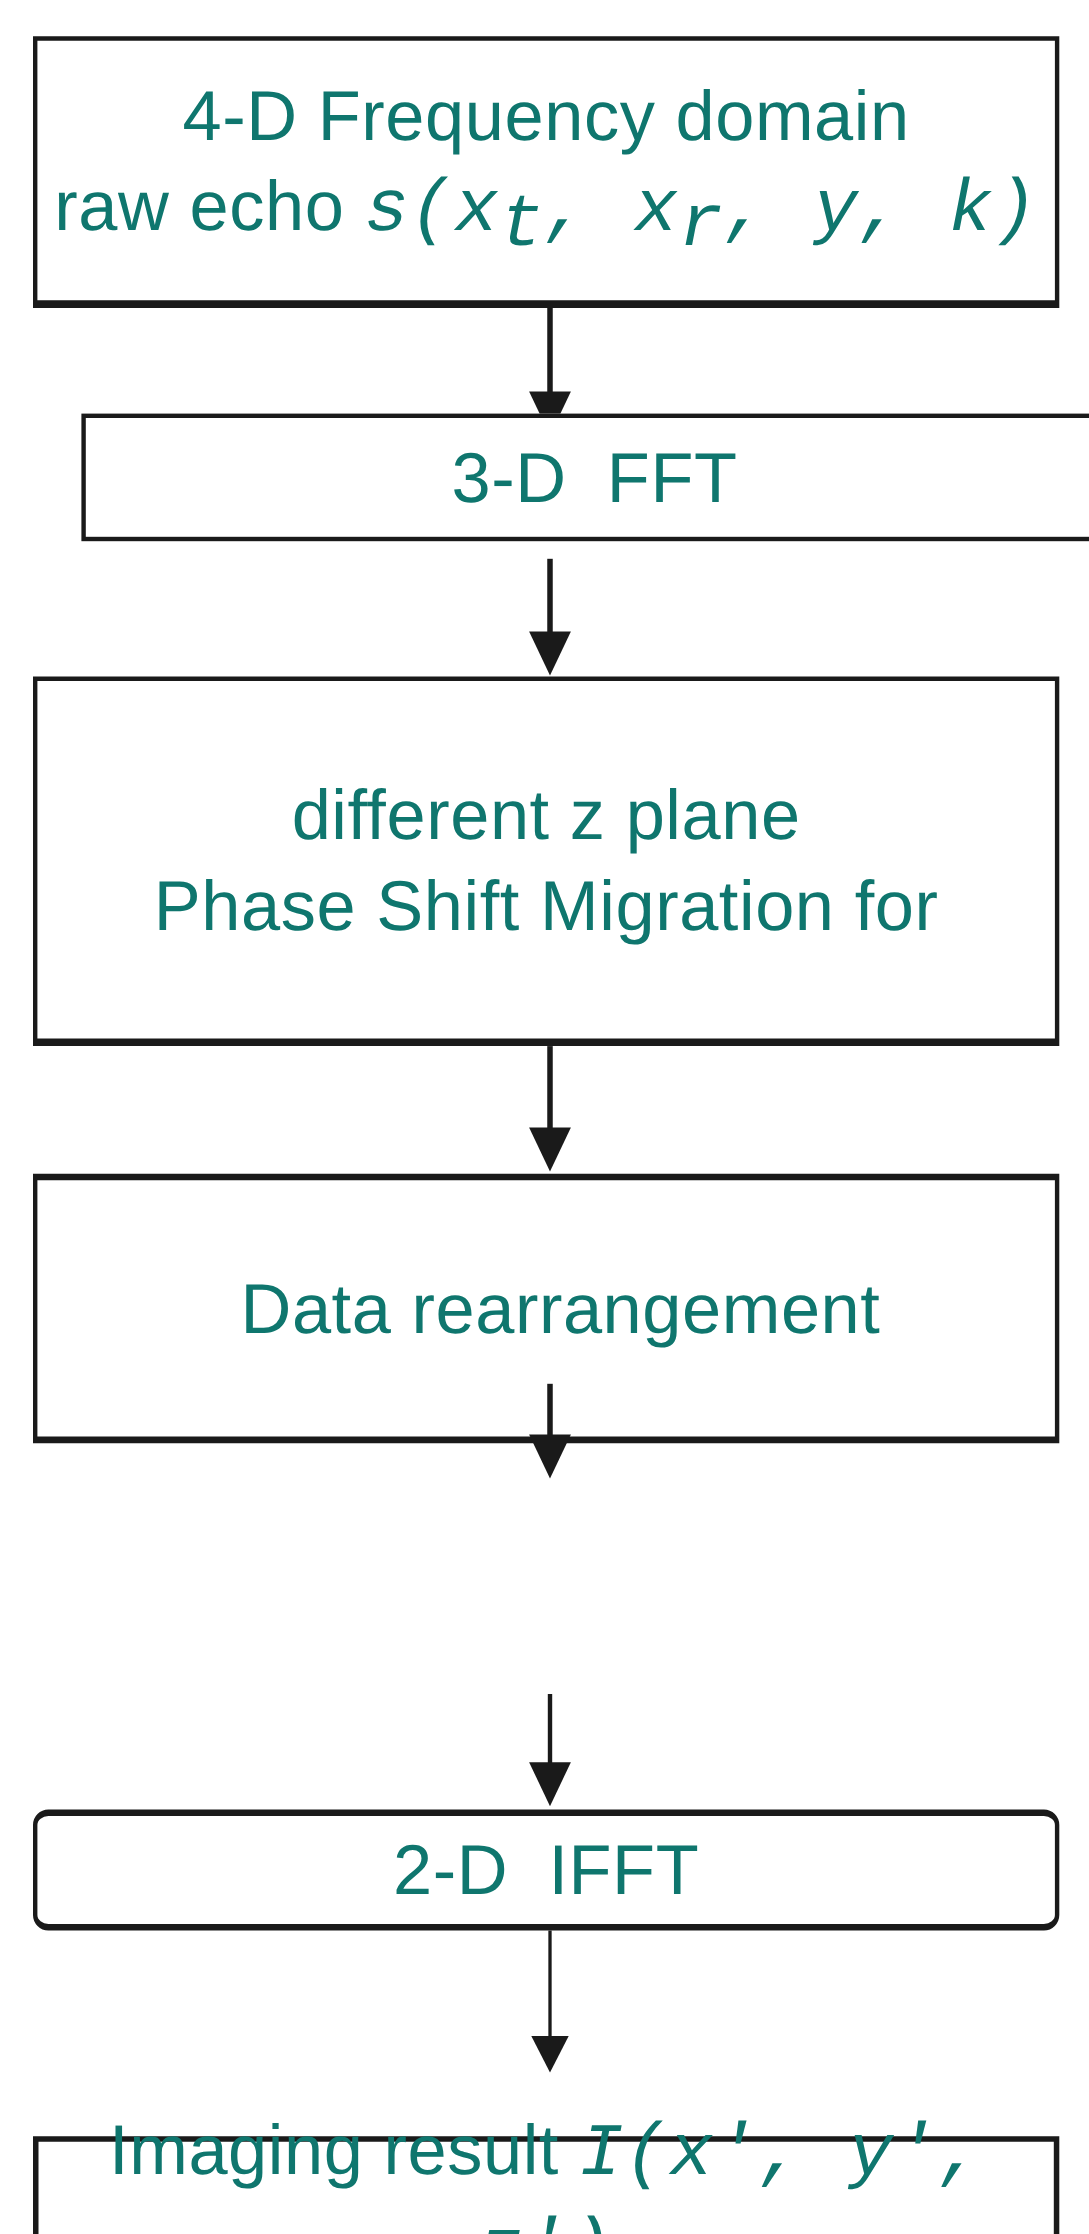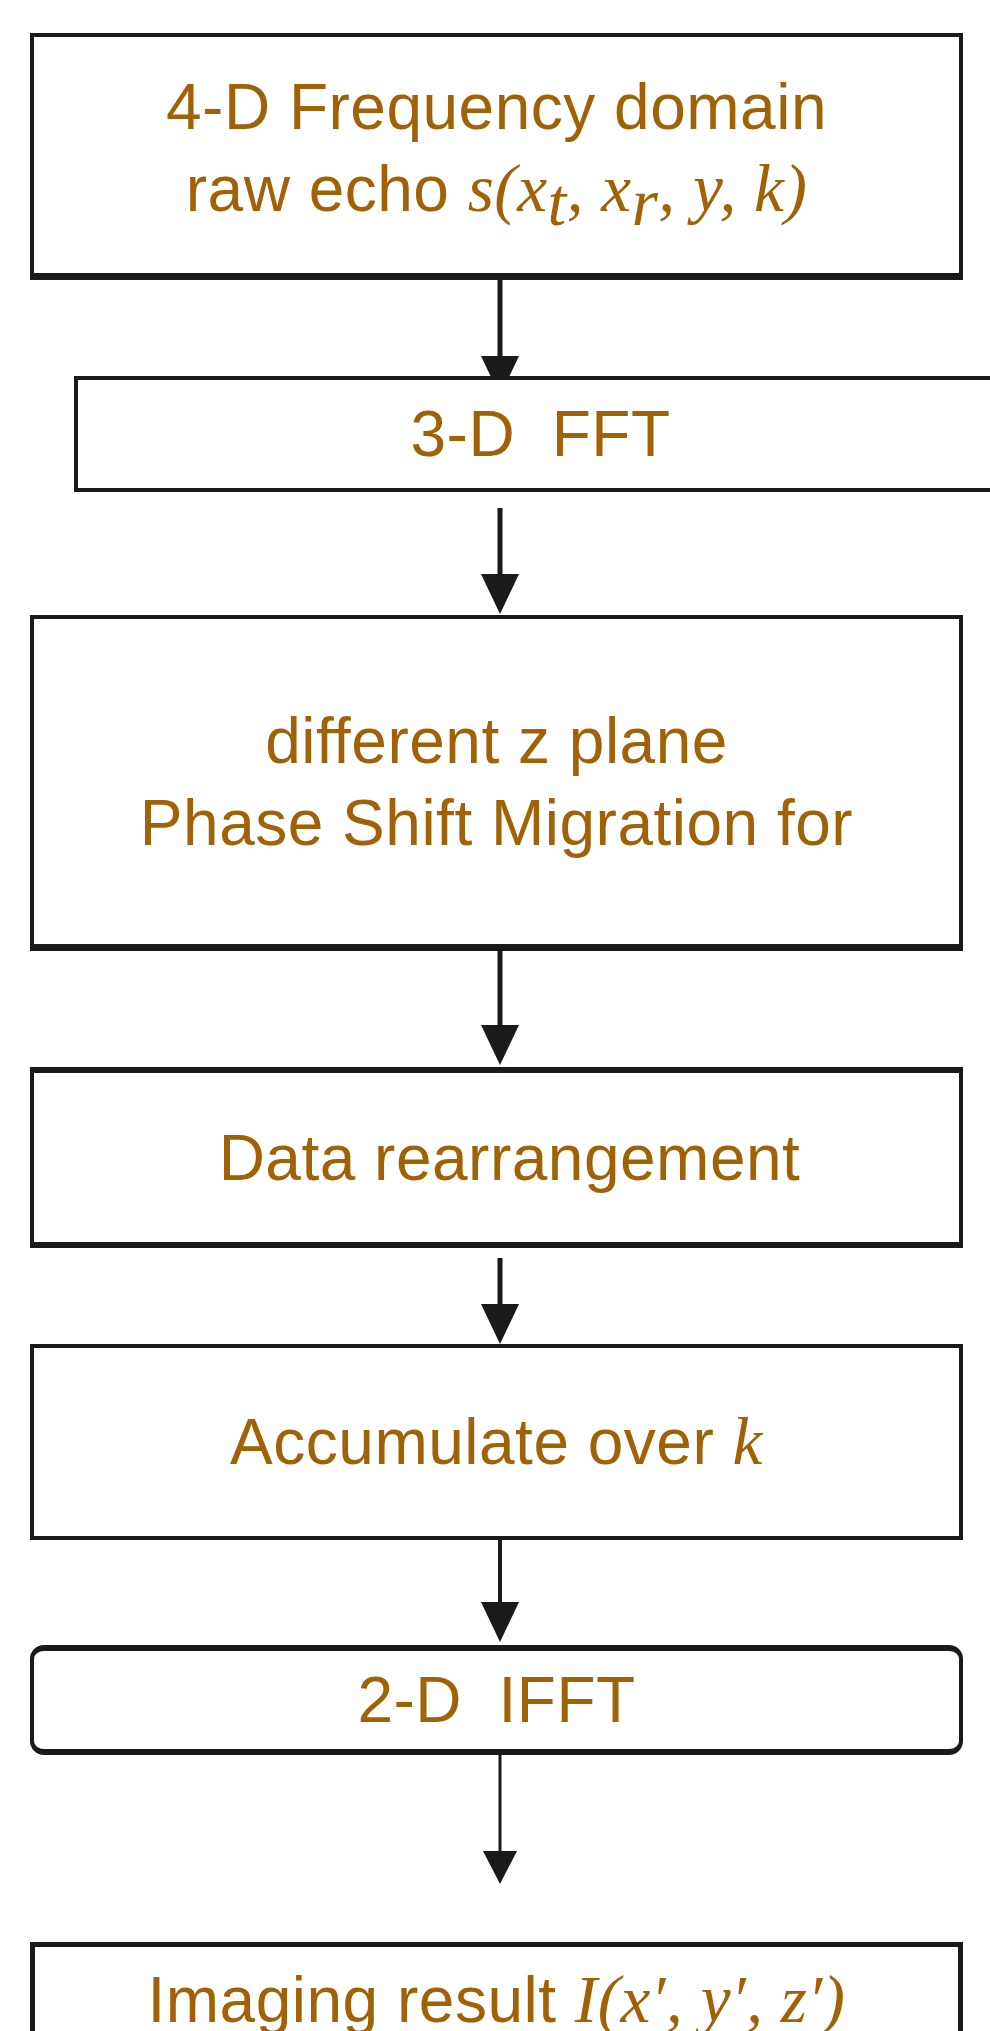--- a/index.html
+++ b/index.html
@@ -6,21 +6,21 @@
     margin: 0;
     padding: 0;
     background: #ffffff;
   }
   .canvas {
     position: relative;
     width: 990px;
     height: 2031px;
     background: #ffffff;
     font-family: "Liberation Sans", sans-serif;
-    color: #a16207;
+    color: #0f766e;
     overflow: hidden;
   }
   .fbox {
     position: absolute;
     left: 30px;
     width: 933px;
     box-sizing: border-box;
     border: 4px solid #1a1a1a;
     background: #ffffff;
     display: flex;
@@ -29,29 +29,29 @@
     justify-content: center;
     text-align: center;
   }
   .fbox .label {
     font-size: 64px;
     line-height: 82px;
     white-space: pre-wrap;
     letter-spacing: 0.5px;
   }
   .math {
-    font-family: Liberation Serif, serif;
+    font-family: Liberation Mono, monospace;
     font-style: italic;
     font-size: 1.05em;
   }
   
   .box1 { top: 33px;   height: 247px; border-bottom-width: 7px; }
   .box2 { top: 376px;  height: 116px; margin-left: 44px; }
   .box3 { top: 615px;  height: 336px; border-bottom-width: 7px; }
-  .box4 { top: 1067px; height: 181px; border-top-width: 6px; border-bottom-width: 6px; padding-left: 26px; }
+  .box4 { top: 1067px; height: 245px; border-top-width: 6px; border-bottom-width: 6px; padding-left: 26px; }
   .box5 { top: 1344px; height: 196px; }
   .box6 { top: 1645px; height: 110px; border-top-width: 6px; border-bottom-width: 6px; border-radius: 14px; }
   .box7 { top: 1942px; height: 117px; border-width: 5px; border-bottom-width: 6px; }
 
   
   .arrow-line {
     position: absolute;
     left: 500px;
     transform: translateX(-50%);
     width: 5px;
@@ -108,23 +108,20 @@
   <div class="arrow-line a3-line"></div>
   <div class="arrow-head a3-head"></div>
 
   <div class="fbox box4">
     <div class="label">Data rearrangement</div>
   </div>
 
   <div class="arrow-line a4-line"></div>
   <div class="arrow-head a4-head"></div>
 
-  <div class="fbox box5">
-    <div class="label"><span>Accumulate over </span><span class="math">k</span></div>
-  </div>
 
   <div class="arrow-line a5-line"></div>
   <div class="arrow-head a5-head"></div>
 
   <div class="fbox box6">
     <div class="label">2-D  IFFT</div>
   </div>
 
   <div class="arrow-line a6-line"></div>
   <div class="arrow-head a6-head"></div>

